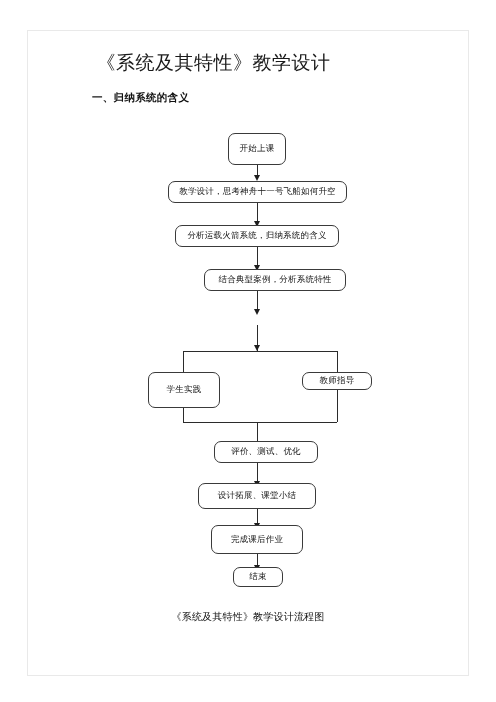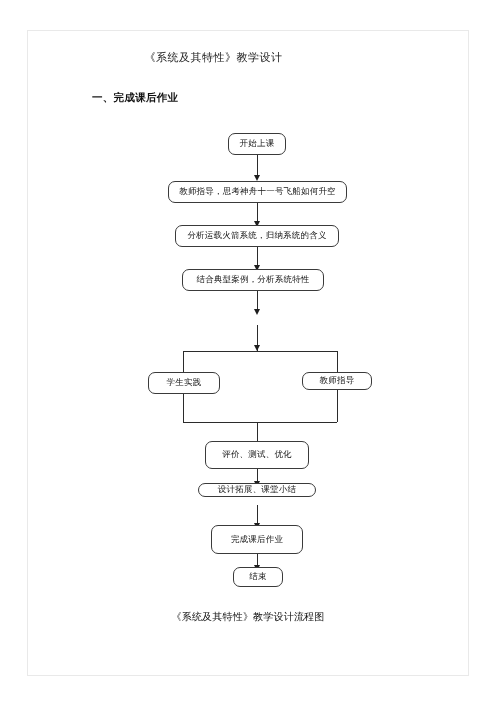--- a/index.html
+++ b/index.html
@@ -35,21 +35,21 @@
     box-sizing: border-box;
     pointer-events: none;
   }
 
   #doc-title {
     position: absolute;
     left: 0;
     top: 50px;
     width: 427px;
     text-align: center;
-    font-size: 11px;
+    font-size: 19px;
     font-family: "Liberation Serif", "DejaVu Serif", serif;
     letter-spacing: 0.5px;
     color: #1a1a1a;
   }
 
   #section-heading {
     position: absolute;
     left: 92px;
     top: 91px;
     font-size: 10.5px;
@@ -122,66 +122,66 @@
 </style>
 </head>
 <body>
 
 <div id="page">
 
   <div id="page-frame"></div>
 
   <div id="doc-title">《系统及其特性》教学设计</div>
 
-  <div id="section-heading">一、完成课后作业</div>
+  <div id="section-heading">一、归纳系统的含义</div>
 
   <div id="flow">
 
-    <div class="node" style="left:228px; top:133px; width:58px; height:22px;text-align:right;">开始上课</div>
+    <div class="node" style="left:228px; top:133px; width:58px; height:32px;text-align:right;">开始上课</div>
 
     <div class="vline" style="left:257px; top:155px; height:23px;"></div>
     <div class="arrowhead" style="left:253.5px; top:175px;"></div>
 
-    <div class="node" style="left:168px; top:181px; width:179px; height:22px;">教师指导，思考神舟十一号飞船如何升空</div>
+    <div class="node" style="left:168px; top:181px; width:179px; height:22px;">教学设计，思考神舟十一号飞船如何升空</div>
 
     <div class="vline" style="left:257px; top:203px; height:21px;"></div>
     <div class="arrowhead" style="left:253.5px; top:221px;"></div>
 
     <div class="node" style="left:175px; top:225px; width:164px; height:22px;">分析运载火箭系统，归纳系统的含义</div>
 
     <div class="vline" style="left:257px; top:247px; height:21px;"></div>
     <div class="arrowhead" style="left:253.5px; top:265px;"></div>
 
-    <div class="node" style="left:182px; top:269px; width:142px; height:22px;font-family:Liberation Mono, monospace;">结合典型案例，分析系统特性</div>
+    <div class="node" style="left:204px; top:269px; width:142px; height:22px;font-family:Liberation Mono, monospace;">结合典型案例，分析系统特性</div>
 
     <div class="vline" style="left:257px; top:291px; height:21px;"></div>
     <div class="arrowhead" style="left:253.5px; top:309px;"></div>
 
 
     <div class="vline" style="left:257px; top:325px; height:26px;"></div>
     <div class="arrowhead" style="left:253.5px; top:345px;"></div>
 
     <div class="hline" style="left:183px; top:351px; width:154px;"></div>
     <div class="vline" style="left:183px; top:351px; height:71px;"></div>
     <div class="vline" style="left:337px; top:351px; height:71px;"></div>
 
-    <div class="node" style="left:148px; top:372px; width:72px; height:22px;">学生实践</div>
+    <div class="node" style="left:148px; top:372px; width:72px; height:36px;">学生实践</div>
 
     <div class="node" style="left:302px; top:372px; width:70px; height:18px;">教师指导</div>
 
     <div class="hline" style="left:183px; top:422px; width:154px;"></div>
     <div class="vline" style="left:257px; top:422px; height:27px;"></div>
     <div class="arrowhead" style="left:253.5px; top:441px;"></div>
 
-    <div class="node" style="left:205px; top:441px; width:104px; height:28px;text-align:right;">评价、测试、优化</div>
+    <div class="node" style="left:214px; top:441px; width:104px; height:22px;text-align:right;">评价、测试、优化</div>
 
     <div class="vline" style="left:257px; top:463px; height:21px;"></div>
     <div class="arrowhead" style="left:253.5px; top:481px;"></div>
 
-    <div class="node" style="left:198px; top:483px; width:118px; height:14px;">设计拓展、课堂小结</div>
+    <div class="node" style="left:198px; top:483px; width:118px; height:26px;">设计拓展、课堂小结</div>
 
     <div class="vline" style="left:257px; top:505px; height:21px;"></div>
     <div class="arrowhead" style="left:253.5px; top:523px;"></div>
 
     <div class="node" style="left:211px; top:525px; width:92px; height:29px;">完成课后作业</div>
 
     <div class="vline" style="left:257px; top:547px; height:21px;"></div>
     <div class="arrowhead" style="left:253.5px; top:565px;"></div>
 
     <div class="node" style="left:233px; top:567px; width:50px; height:20px;font-family:Liberation Serif, serif;">结束</div>

